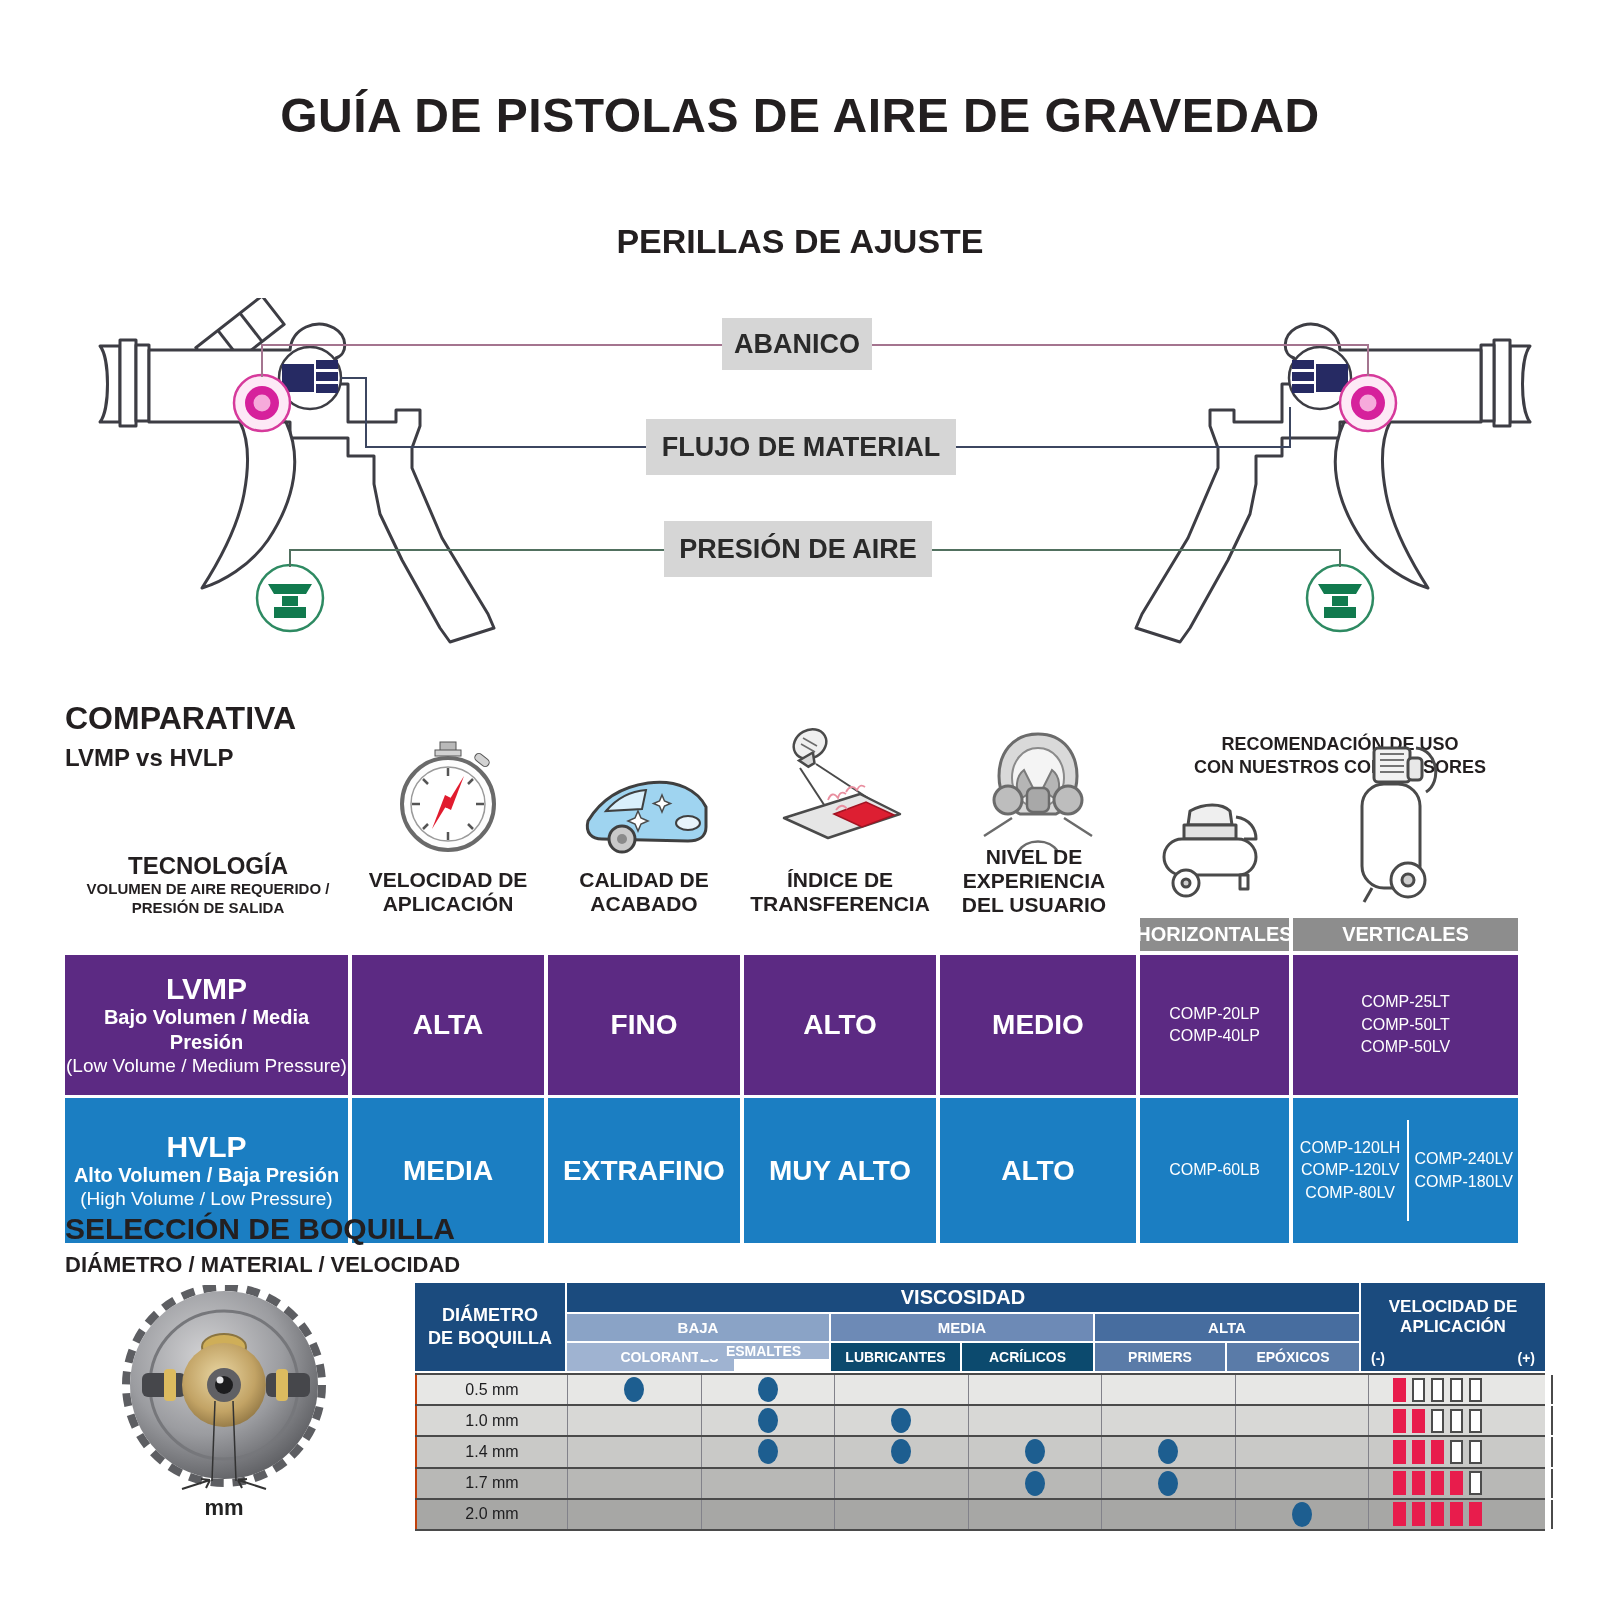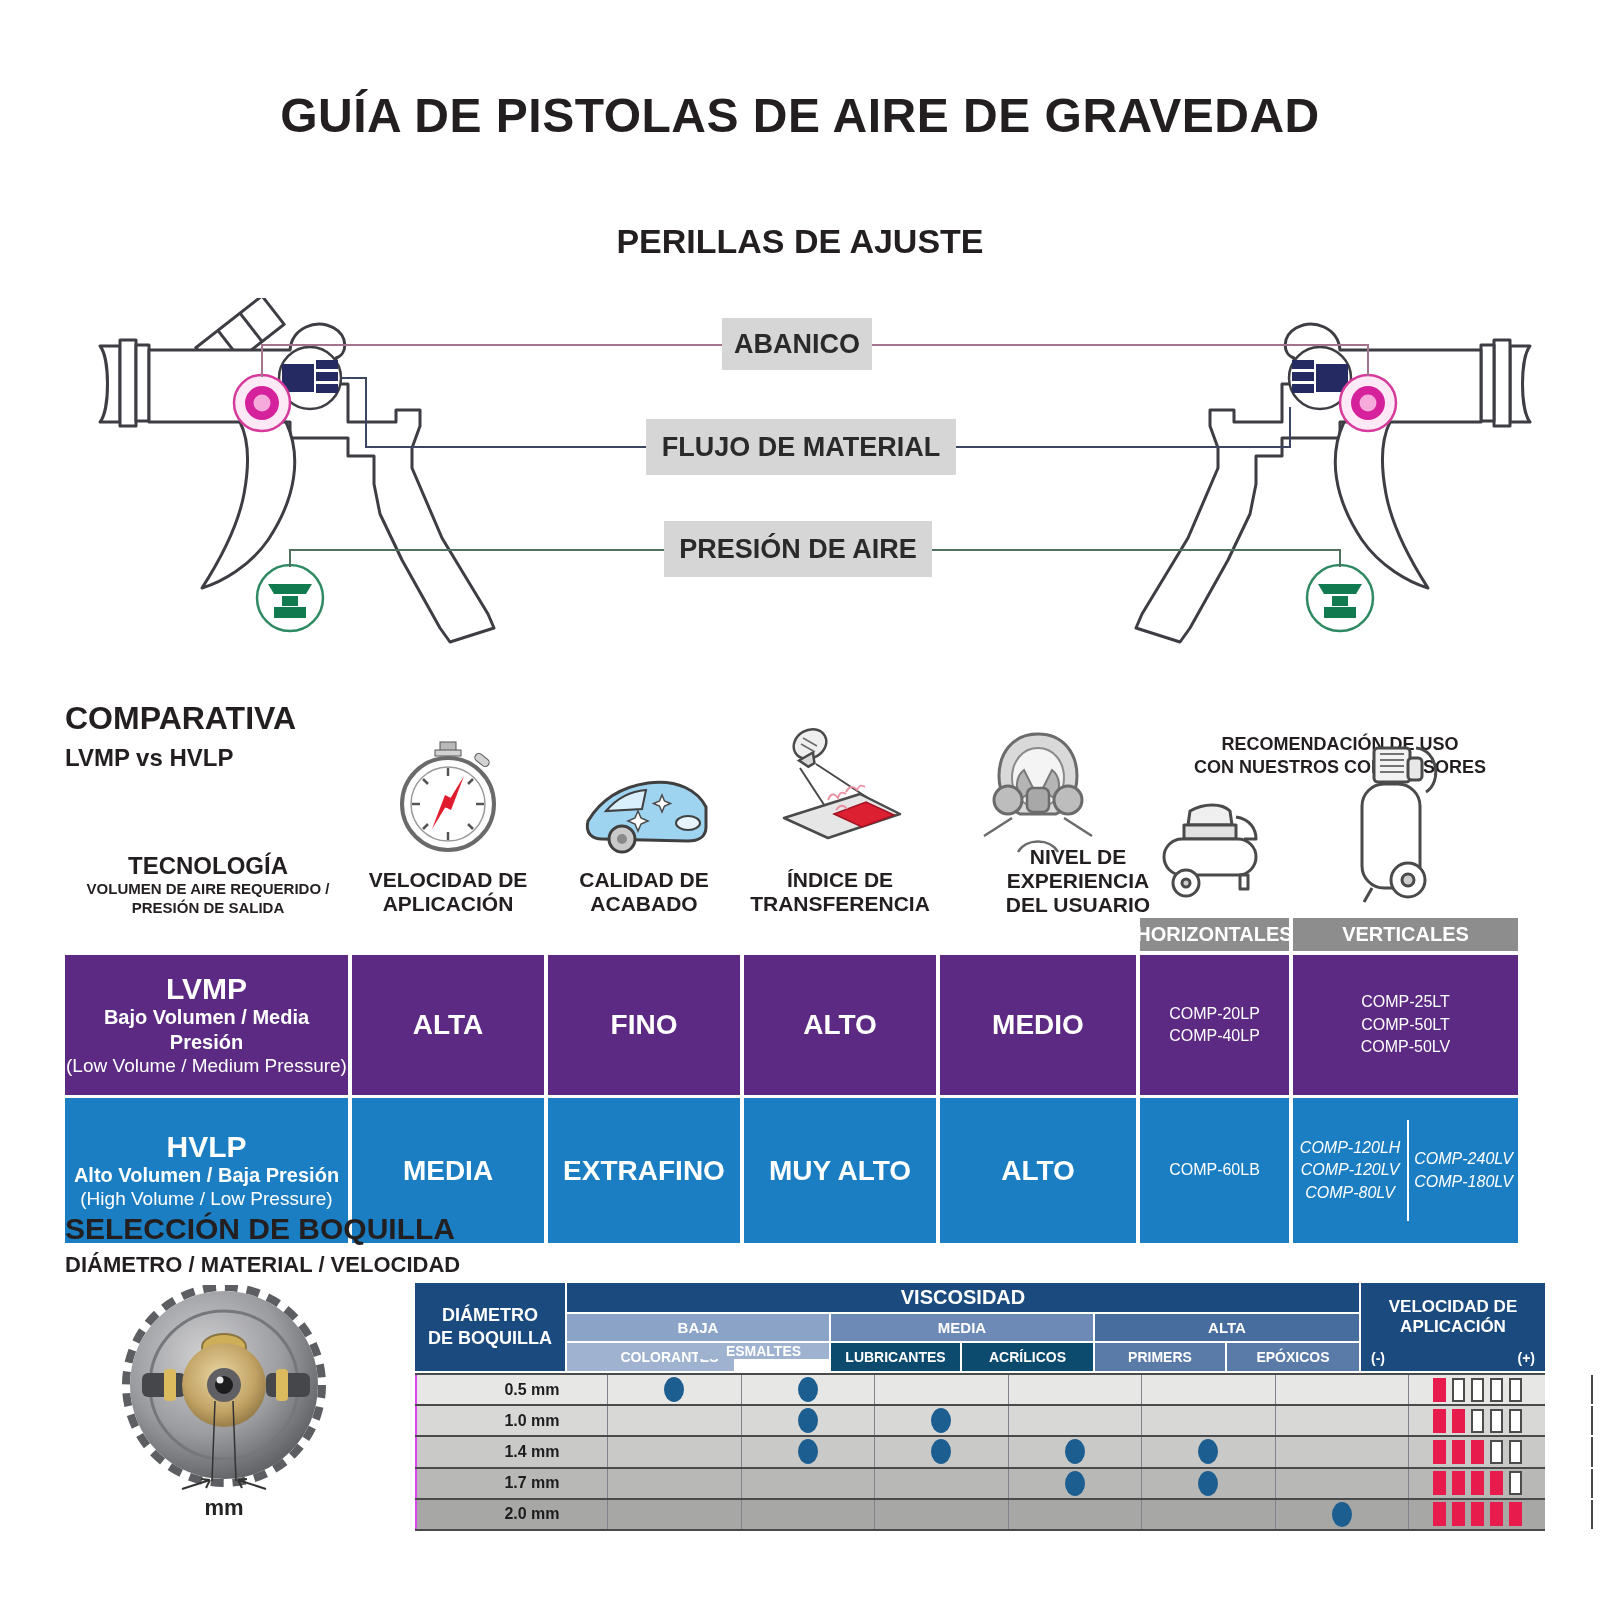--- a/index.html
+++ b/index.html
@@ -30,40 +30,40 @@
   .cmp-row{position:absolute;left:65px;display:flex;gap:4px;}
   .cmp-row>div{flex:none;display:flex;flex-direction:column;align-items:center;justify-content:center;text-align:center;color:#fff;}
   .purple>div{background:#5c2a83;}
   .blue>div{background:#1b7ec2;}
   .w1{width:283px;} .w2{width:192px;} .w3{width:192px;} .w4{width:192px;} .w5{width:196px;} .w6{width:149px;} .w7{width:225px;}
   .techname{font-size:30px;font-weight:800;line-height:1.1;}
   .teches{font-size:20px;font-weight:700;line-height:1.25;}
   .techen{font-size:19px;font-weight:400;line-height:1.2;}
   .val{font-size:28px;font-weight:800;}
   .codes{font-size:16px;font-weight:500;line-height:1.4;}
-  .split{flex-direction:row !important;gap:0;font-style:italic;}
+  .split{flex-direction:row !important;gap:0;}
   .split .half{display:flex;align-items:center;justify-content:center;height:100%;}
   .split .divider{width:2px;height:70%;background:#fff;align-self:center;}
 
   
   #nozzletbl{left:415px;top:1283px;width:1130px;height:236px;}
   .navyc{background:#1b4b7e;color:#fff;font-weight:800;}
   .g-baja{background:#8aa3c6;} .g-media{background:#6d8ab6;} .g-alta{background:#476d9f;}
   .m-baja{background:#9fb3d1;} .m-media{background:#0c4a6e;} .m-alta{background:#5a7ba8;}
   .grp{color:#fff;font-weight:800;font-size:15px;}
   .mat{color:#fff;font-weight:800;font-size:14px;}
   #nozzle-rows{position:absolute;left:0;top:90px;width:1130px;border-top:2px solid #4a4a4a;}
   .nb-row{display:flex;height:29.2px;border-bottom:2px solid #4a4a4a;}
   .nb-row:nth-child(1){background:#e7e7e5;}
   .nb-row:nth-child(2){background:#d8d8d6;}
   .nb-row:nth-child(3){background:#c9c9c7;}
   .nb-row:nth-child(4){background:#b8b8b6;}
   .nb-row:nth-child(5){background:#a7a7a5;}
   .nb-cell{flex:none;width:132.5px;display:flex;align-items:center;justify-content:center;border-left:1px solid #82828a;}
-  .nb-label{width:150px;border-left:2px solid #d946ef;font-weight:700;font-size:16px;color:#1d1d1f;padding-left:40px;}
+  .nb-label{width:150px;border-left:2px solid #c2410c;font-weight:400;font-size:16px;color:#1d1d1f;}
   .nb-speed{width:185px;justify-content:flex-start;padding-left:24px;box-sizing:border-box;gap:6px;border-right:2px solid #4a4a4a;}
   .dot{width:20px;height:25px;border-radius:50%;background:#1d5e90;}
   .bar{width:13px;height:24px;box-sizing:border-box;background:#fff;border:2px solid #4c4c4c;}
   .bar.filled{background:#e81c4c;border:none;}
   .velhdr{font-size:17px;font-weight:800;line-height:1.2;}
   .pm{font-size:14px;font-weight:700;}
 </style>
 </head>
 <body>
 
@@ -260,21 +260,21 @@
     <div class="tec-t">TECNOLOGÍA</div>
     <div class="tec-s pre">VOLUMEN DE AIRE REQUERIDO /
 PRESIÓN DE SALIDA</div>
   </div>
   <div class="abs colhdr pre" style="left:350px;top:868px;width:196px;">VELOCIDAD DE
 APLICACIÓN</div>
   <div class="abs colhdr pre" style="left:546px;top:868px;width:196px;">CALIDAD DE
 ACABADO</div>
   <div class="abs colhdr pre" style="left:742px;top:868px;width:196px;">ÍNDICE DE
 TRANSFERENCIA</div>
-  <div class="abs colhdr pre" style="left:980px;top:845px;width:196px;">NIVEL DE
+  <div class="abs colhdr pre" style="left:936px;top:845px;width:196px;">NIVEL DE
 EXPERIENCIA
 DEL USUARIO</div>
 
   <div class="abs graybar ctr" style="left:1140px;top:918px;width:149px;height:33px;">HORIZONTALES</div>
   <div class="abs graybar ctr" style="left:1293px;top:918px;width:225px;height:33px;">VERTICALES</div>
 
   <div class="cmp-row purple" style="top:955px;height:140px;">
     <div class="w1">
       <div class="techname">LVMP</div>
       <div class="teches">Bajo Volumen / Media Presión</div>

